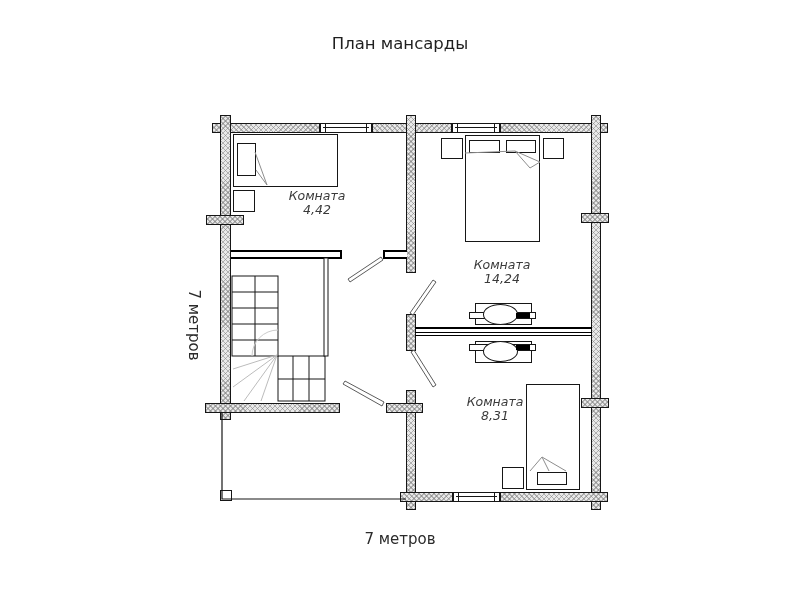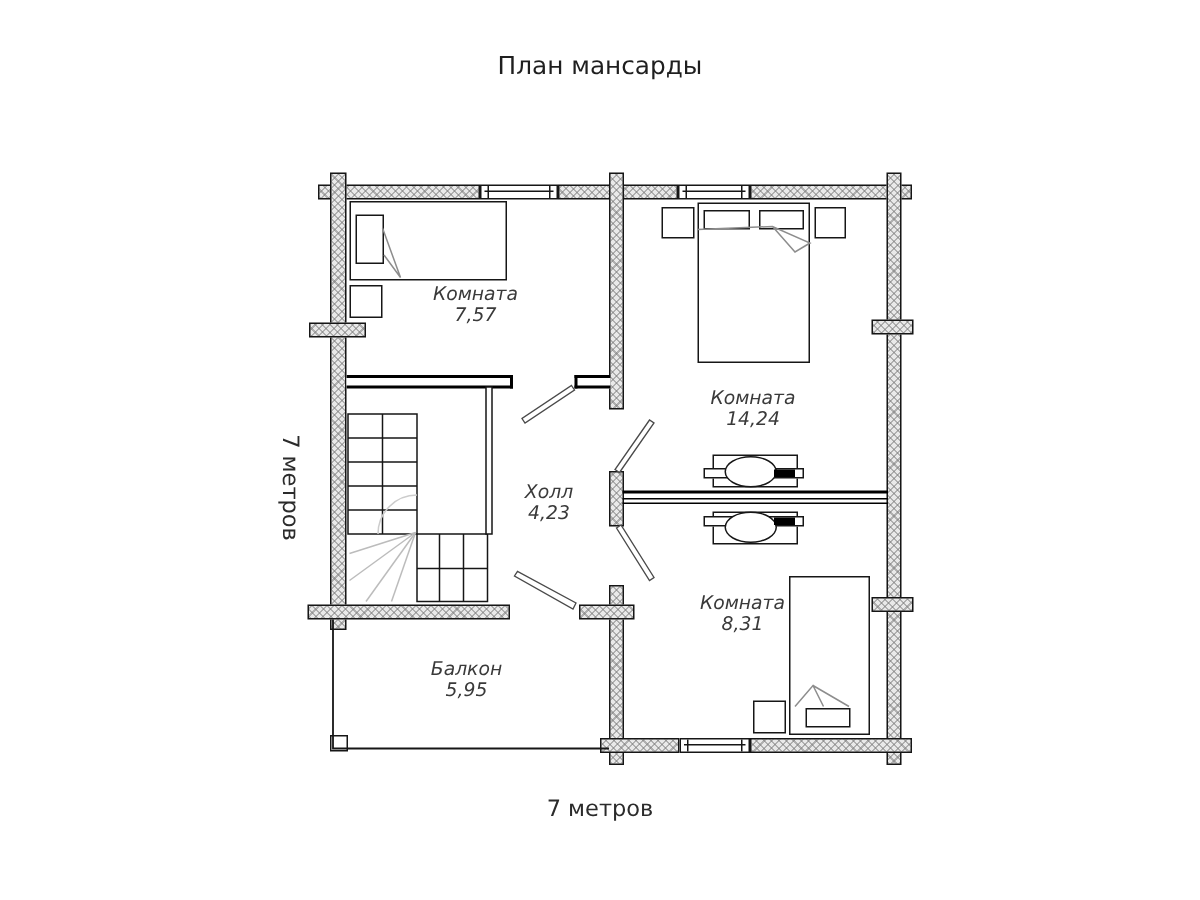--- a/index.html
+++ b/index.html
@@ -125,35 +125,27 @@
 
     <g fill="none" stroke="#8d8d8d" stroke-width="1">
       <path d="M255,152 L267,185 L256,170"></path>
       <path d="M465,153 L515,151 L540,162 L530,168 L515,151"></path>
       <path d="M530,471 L542,457 L549,471 M542,457 L566,471"></path>
     </g>
   </svg>
 
   <div class="roomlabel" style="left:257px;top:189px;width:120px;">
     <span>Комната</span><br>
-    <span>7,57</span>
+    <span>4,42</span>
   </div>
   <div class="roomlabel" style="left:442px;top:258px;width:120px;">
     <span>Комната</span><br>
     <span>14,24</span>
   </div>
-  <div class="roomlabel" style="left:316px;top:321px;width:100px;">
-    <span>Холл</span><br>
-    <span>4,23</span>
-  </div>
   <div class="roomlabel" style="left:435px;top:395px;width:120px;">
     <span>Комната</span><br>
     <span>8,31</span>
-  </div>
-  <div class="roomlabel" style="left:251px;top:439px;width:120px;">
-    <span>Балкон</span><br>
-    <span>5,95</span>
   </div>
 
   <div class="dim" style="left:320px;top:530px;width:160px;">7 метров</div>
   <div class="dim" style="left:120px;top:315px;width:145px;height:20px;transform:rotate(90deg);">7 метров</div>
 
 </div>
 
 </body></html>

